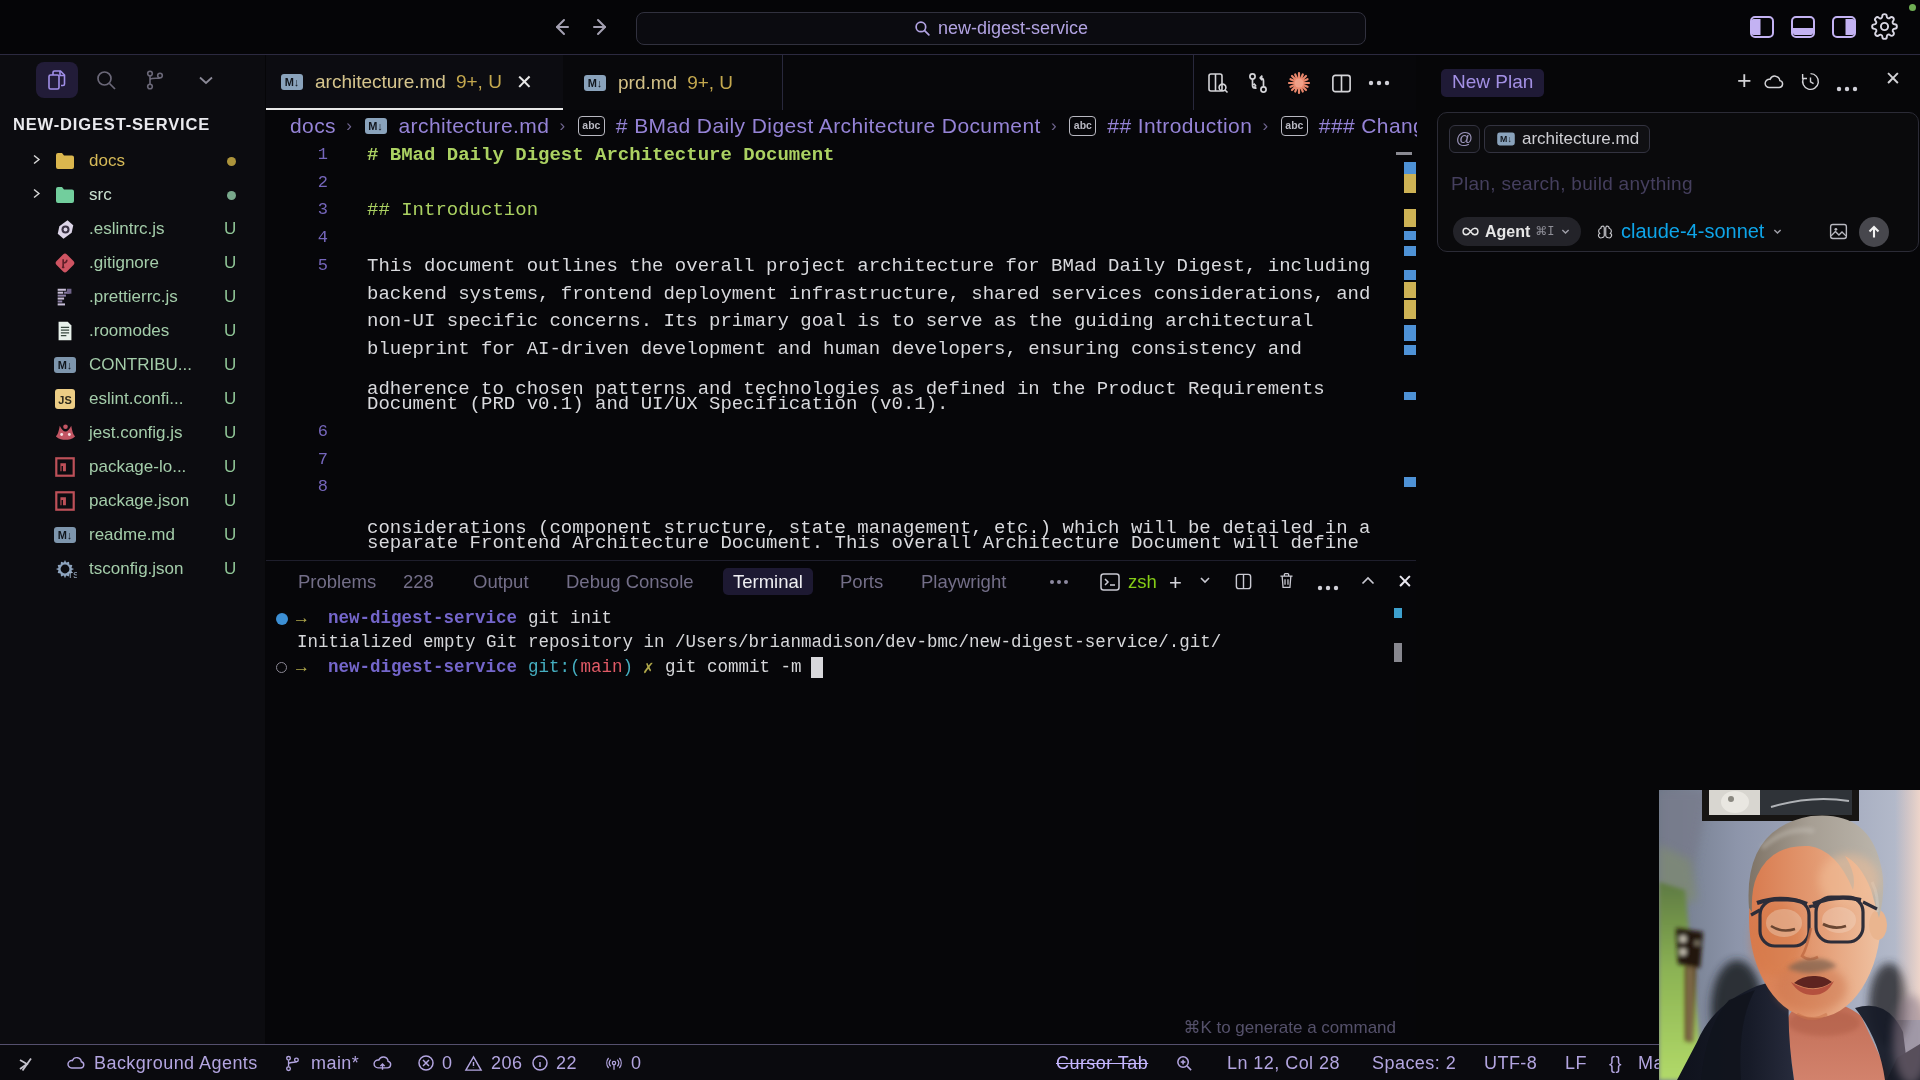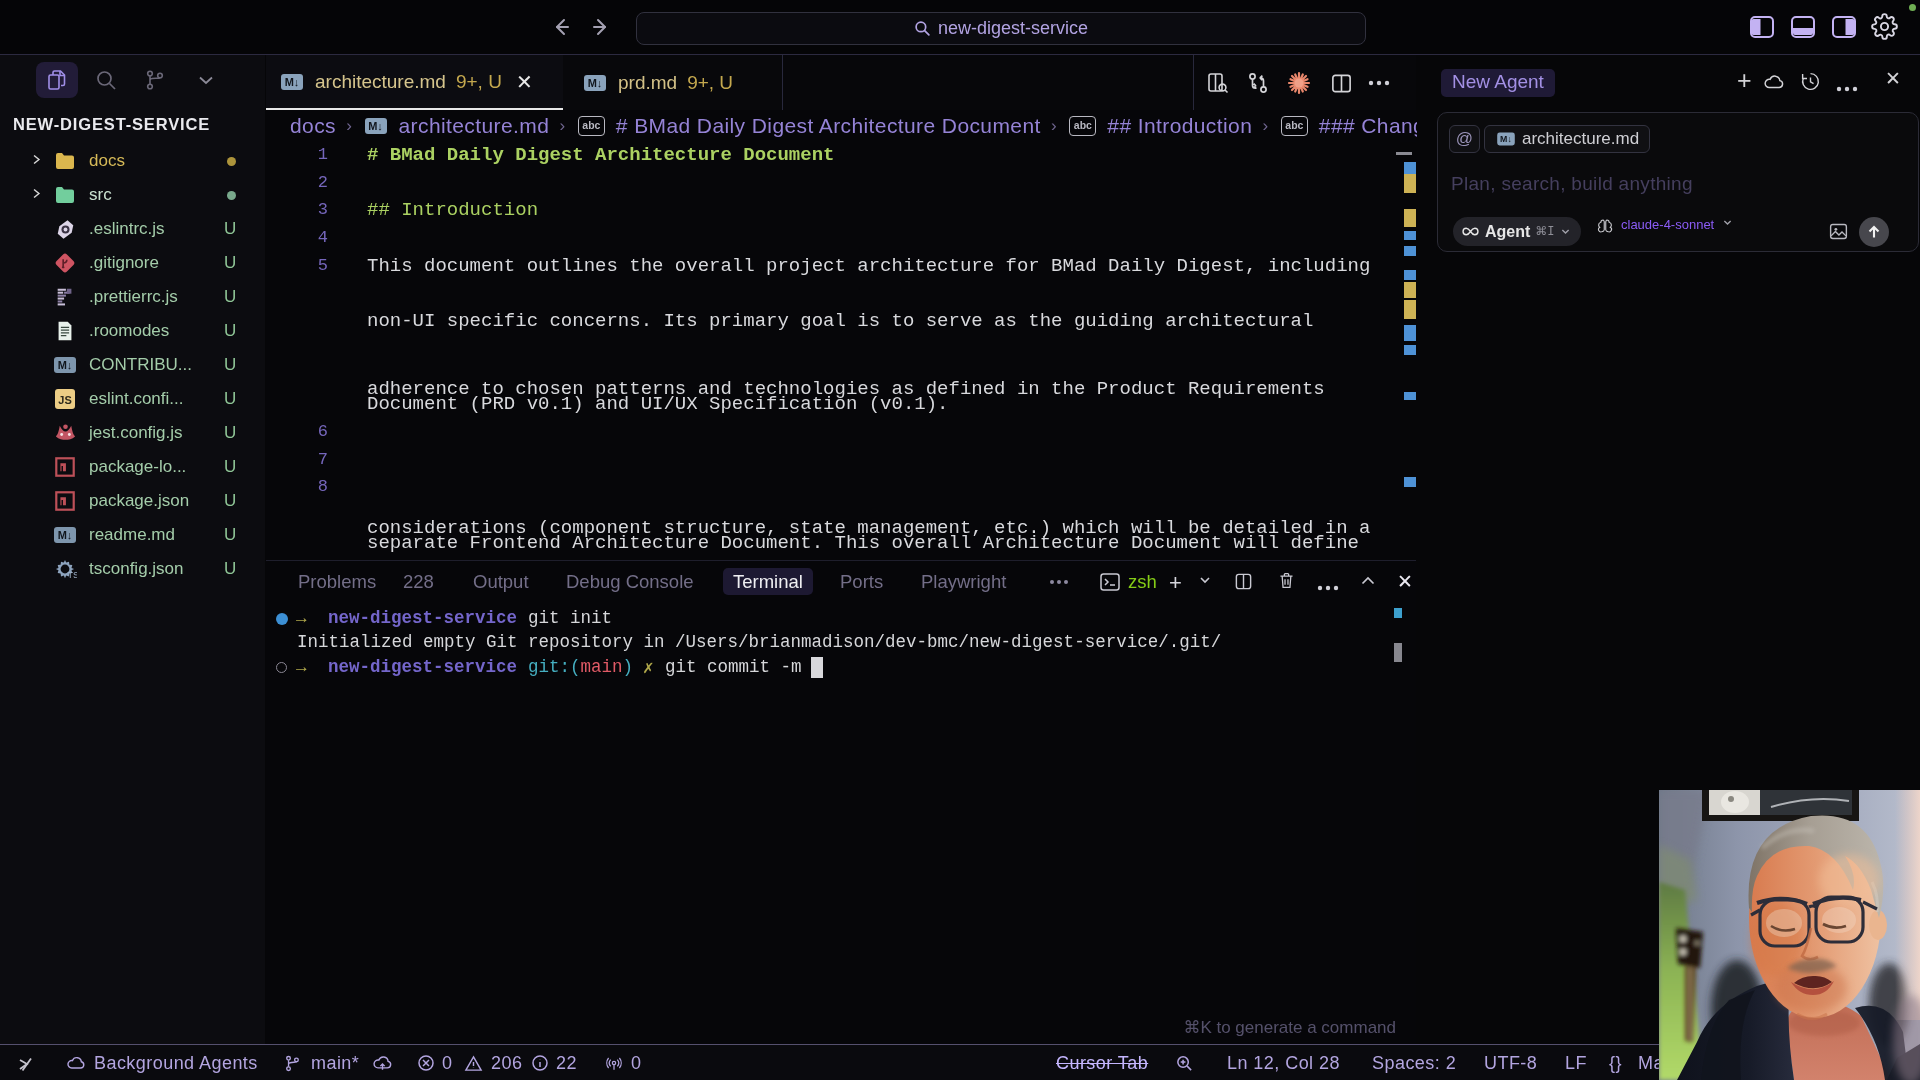--- a/index.html
+++ b/index.html
@@ -74,21 +74,21 @@
   #rightpanel { left:1417px; top:55px; width:503px; height:989px; background:#060608; }
   #newchat { left:24px; top:14px; padding:2px 11px 4px; background:#1f1a36; border-radius:5px;
     color:#a390e4; font-size:19px; }
   .chicon { position:absolute; top:17px; color:#d2d2d6; }
   #chatcard { left:20px; top:57px; width:482px; height:140px; border:1px solid #2b2b36; border-radius:10px; background:#0a0a0c; }
   .chip { position:absolute; top:12px; height:28px; border:1px solid #333340; border-radius:6px;
     display:flex; align-items:center; color:#cfcfd4; font-size:17px; background:#101013; }
   #placeholder { position:absolute; left:13px; top:60px; color:#453f5e; font-size:19px; letter-spacing:0.3px; }
   #agentpill { position:absolute; left:15px; top:104px; height:29px; padding:0 10px 0 9px; background:#232329; border-radius:15px;
     display:flex; align-items:center; color:#e6e6e6; font-size:16px; font-weight:bold; }
-  #modelsel { position:absolute; left:158px; top:104px; height:29px; display:flex; align-items:flex-start; color:#8b5cf6; font-size:13px; }
+  #modelsel { position:absolute; left:158px; top:104px; height:29px; display:flex; align-items:center; color:#0ea5e9; font-size:20px; }
   #imgbtn { position:absolute; left:390px; top:108px; color:#b9b9c0; }
   #upbtn { position:absolute; left:421px; top:104px; width:30px; height:30px; background:#47474d; border-radius:50%;
     display:flex; align-items:center; justify-content:center; color:#f0f0f0; }
 
   
   #statusbar { left:0; top:1044px; width:1920px; height:36px; background:#0a0a0e; border-top:1px solid #55506e; color:#b3a5e0; font-size:18px; letter-spacing:0.45px; }
   .sitem { position:absolute; top:0; height:36px; display:flex; align-items:center; white-space:pre; }
 
   
   #webcam { left:1659px; top:790px; width:261px; height:290px; overflow:hidden; background:#8b93a8; }
@@ -383,21 +383,23 @@
     <div class="lnum" style="top:31px;">2</div>
     <div class="lnum" style="top:58px;">3</div>
     <div class="lnum" style="top:86px;">4</div>
     <div class="lnum" style="top:114px;">5</div>
     <div class="lnum" style="top:280px;">6</div>
     <div class="lnum" style="top:308px;">7</div>
     <div class="lnum" style="top:335px;">8</div>
     <div class="cline green bold" style="top:2px;"># BMad Daily Digest Architecture Document</div>
     <div class="cline green" style="top:57px;">## Introduction</div>
     <div class="cline" style="top:113px;">This document outlines the overall project architecture for BMad Daily Digest, including</div>
+    <div class="cline" style="top:141px;">backend systems, frontend deployment infrastructure, shared services considerations, and</div>
     <div class="cline" style="top:168px;">non-UI specific concerns. Its primary goal is to serve as the guiding architectural</div>
+    <div class="cline" style="top:196px;">blueprint for AI-driven development and human developers, ensuring consistency and</div>
     <div class="cline" style="top:236px;">adherence to chosen patterns and technologies as defined in the Product Requirements</div>
     <div class="cline" style="top:251px;">Document (PRD v0.1) and UI/UX Specification (v0.1).</div>
     <div class="cline" style="top:375px;">considerations (component structure, state management, etc.) which will be detailed in a</div>
     <div class="cline" style="top:390px;">separate Frontend Architecture Document. This overall Architecture Document will define</div>
   </div>
 
   <div class="abs" style="left:1396px; top:152px; width:16px; height:3px; background:#8a8a92;"></div>
   <div class="abs ruler" style="left:1404px; top:162px; height:12px; background:#4e92d6;"></div>
   <div class="abs ruler" style="left:1404px; top:174px; height:19px; background:#cdb254;"></div>
   <div class="abs ruler" style="left:1404px; top:209px; height:18px; background:#cdb254;"></div>
@@ -472,21 +474,21 @@
     <div class="tline" style="left:399px; top:96px;">git commit -m</div>
     <div class="abs" style="left:545px; top:96px; width:12px; height:21px; background:#d8d8dc;"></div>
 
     <div id="khint" class="abs"><span style="font-family:'Liberation Sans'">⌘K to generate a command</span></div>
 
     <div class="abs" style="left:1128px; top:47px; width:8px; height:10px; background:#3da0ce;"></div>
     <div class="abs" style="left:1128px; top:82px; width:8px; height:19px; background:#87878f;"></div>
   </div>
 
   <div id="rightpanel" class="abs">
-    <div id="newchat" class="abs">New Agent</div>
+    <div id="newchat" class="abs">New Plan</div>
     <div class="chicon" style="left:320px; top:11px; font-size:25px; font-weight:300;">+</div>
     <div class="chicon" style="left:346px; top:16px;"><svg width="22" height="22" viewBox="0 0 24 24" fill="none" stroke="#d2d2d6" stroke-width="1.6">
           <path d="M7 18 a4.5 4.5 0 1 1 .8 -8.9 a5.5 5.5 0 0 1 10.6 1.4 a3.8 3.8 0 0 1 -.9 7.5 z"></path>
         </svg></div>
     <div class="chicon" style="left:383px; top:16px;"><svg width="21" height="21" viewBox="0 0 24 24" fill="none" stroke="#d2d2d6" stroke-width="1.6">
           <path d="M12 3 a9 9 0 1 1 -8.2 5.3"></path>
           <path d="M3 3.5 v5 h5"></path>
           <path d="M12 7.5 v5 l3.5 2"></path>
         </svg></div>
     <div class="chicon" style="left:419px; top:23px;"><svg width="22" height="6" viewBox="0 0 22 6">

